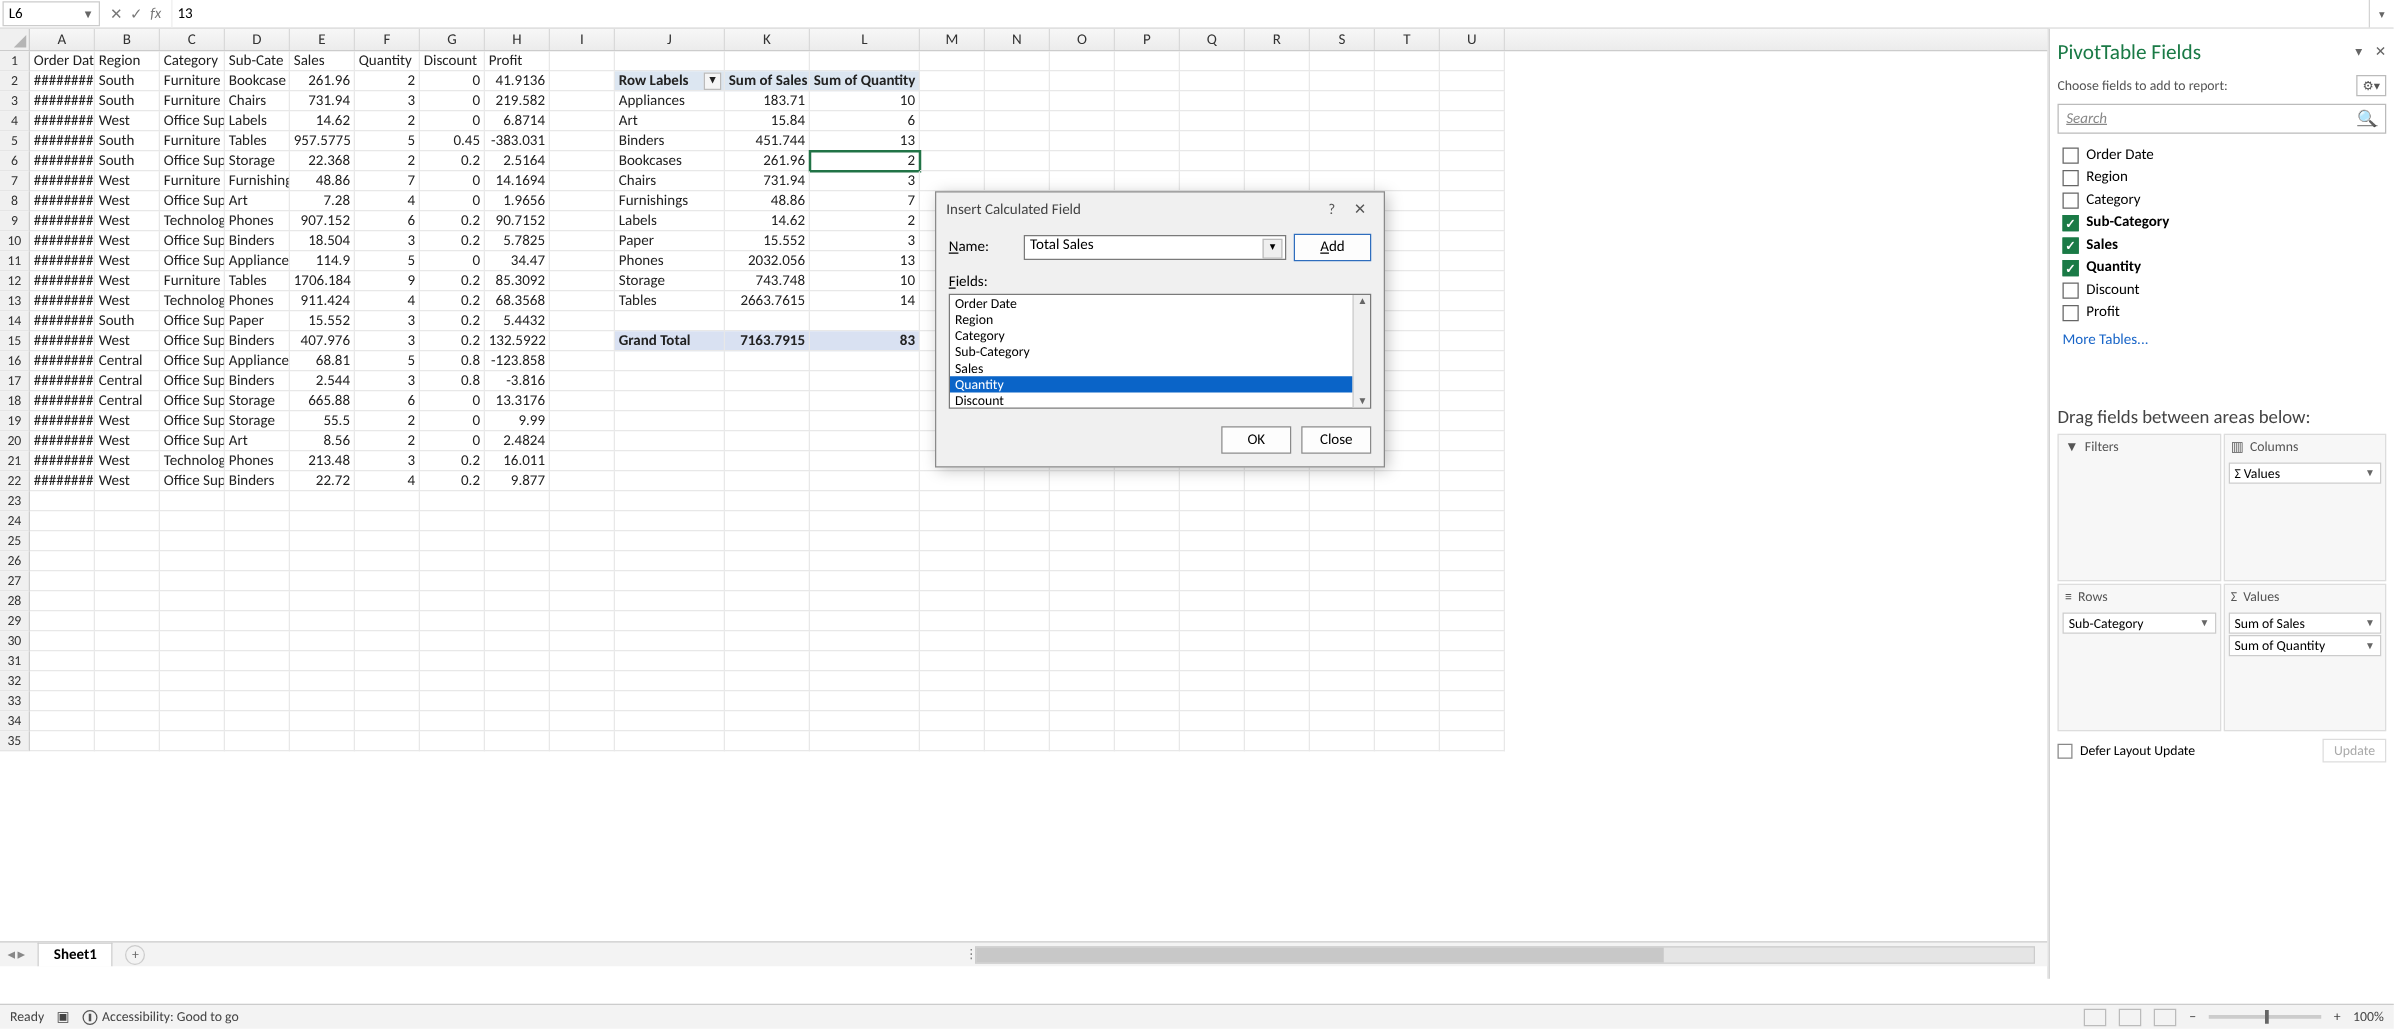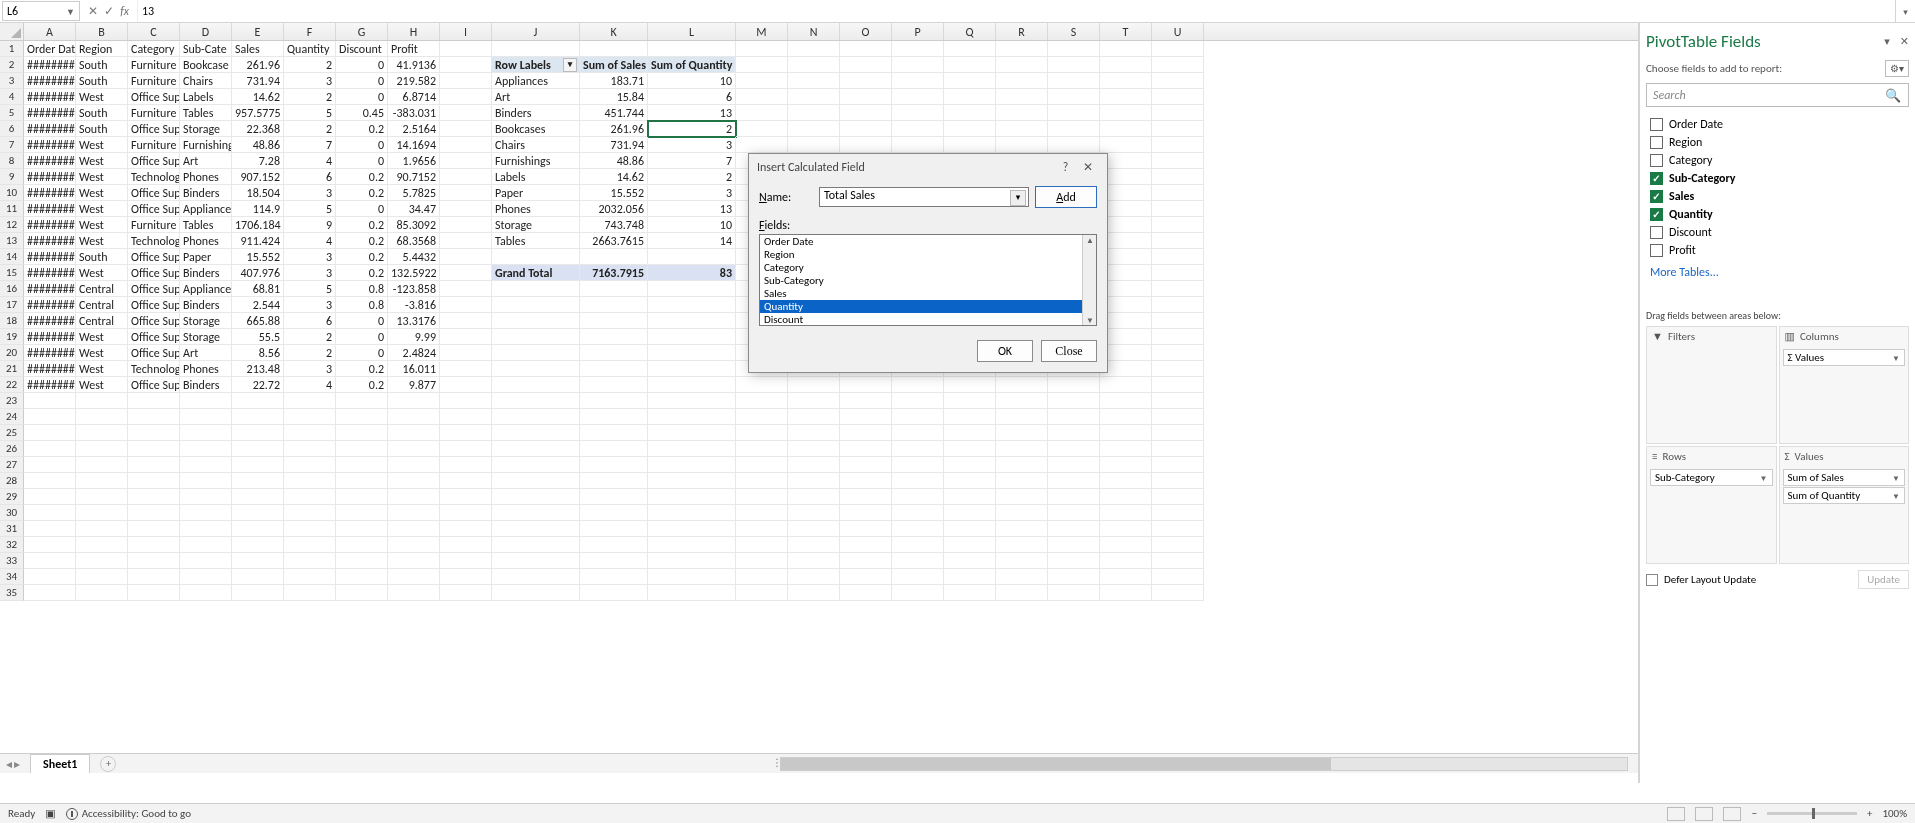--- a/index.html
+++ b/index.html
@@ -61,31 +61,31 @@
   .sheet-tabs .hscroll { position:absolute; left:780px; right:10px; top:3px; height:14px; background:#e5e5e5; border:1px solid #ccc;}
   .sheet-tabs .hscroll .thumb { position:absolute; left:0; top:0; bottom:0; width:65%; background:#c8c8c8;}
   .sheet-tabs .split { position:absolute; left:772px; top:2px; font-size:10px; color:#777; }
 
   
   .field-pane { width:276px; background:#fff; border-left:1px solid #d4d4d4; padding:8px 6px 0; position:relative; font-size:12px;}
   .fp-title { color:#1a7a46; font-size:17px; margin-bottom:8px; display:flex; justify-content:space-between; align-items:center;}
   .fp-title .ctl { font-size:11px; color:#666; display:flex; gap:10px;}
   .fp-sub { font-size:11px; color:#555; margin-bottom:6px; display:flex; justify-content:space-between; align-items:center;}
   .fp-sub .gear { border:1px solid #bbb; padding:1px 4px; font-size:10px;}
-  .fp-search { display:flex; border:1px solid #bbb; height:24px; align-items:center; padding:0 6px; margin-bottom:8px; color:#888; font-style:italic;}
+  .fp-search { display:flex; border:1px solid #bbb; height:24px; align-items:center; padding:0 6px; margin-bottom:8px; color:#888; font-style:italic;text-decoration:underline;}
   .fp-search .mag { margin-left:auto; font-style:normal; font-size:13px;}
   .fp-fields { }
   .fp-field { display:flex; align-items:center; gap:6px; padding:2px 4px; font-size:12px;}
   .fp-field .cb { width:13px; height:13px; border:1px solid #666; background:#fff; display:inline-flex; align-items:center; justify-content:center; font-size:10px; color:#fff;}
   .fp-field .cb.checked { background:#1a7a46; border-color:#1a7a46; }
   .fp-field .cb.checked::after { content:'✓'; }
   .fp-field.bold { font-weight:bold; }
   .fp-more { color:#1a66c8; font-size:12px; margin-top:6px; padding-left:4px;}
 
-  .fp-drag { margin-top:30px; font-size:10px; color:#444;}
+  .fp-drag { margin-top:46px; font-size:15px; color:#444;}
   .fp-areas { display:grid; grid-template-columns:1fr 1fr; grid-template-rows:118px 118px; gap:2px; margin-top:4px;}
   .fp-area { border:1px solid #ddd; background:#f7f7f7; display:flex; flex-direction:column;}
   .fp-area-h { font-size:11px; padding:3px 5px; color:#555; display:flex; align-items:center; gap:5px;}
   .fp-area-body { flex:1; padding:2px;}
   .fp-pill { background:#fff; border:1px solid #ccc; font-size:11px; padding:1px 4px; margin:1px; display:flex; justify-content:space-between; align-items:center;}
   .fp-pill .dd2 { font-size:8px; color:#666; }
   .fp-defer { display:flex; align-items:center; gap:6px; font-size:11px; margin-top:6px;}
   .fp-defer .cb2 { width:12px; height:12px; border:1px solid #888; }
   .fp-defer .upd { margin-left:auto; color:#aaa; border:1px solid #ddd; padding:2px 8px; font-size:11px;}
 
@@ -1017,21 +1017,21 @@
                 <div class="li">Sub-Category</div>
                 <div class="li">Sales</div>
                 <div class="li sel">Quantity</div>
                 <div class="li">Discount</div>
               </div>
             <div class="scroll"></div>
           </div>
         </div>
         <div class="dlg-footer">
           <button class="dlg-btn" style="width:56px;">OK</button>
-          <button class="dlg-btn" style="width:56px;font-family:Liberation Serif, serif;">Close</button>
+          <button class="dlg-btn" style="width:56px;">Close</button>
         </div>
       </div>
     </div>
 
     <div class="sheet-tabs">
       <div class="nav">
         <span>◂</span>
         <span>▸</span>
       </div>
       <div class="tab">Sheet1</div>

